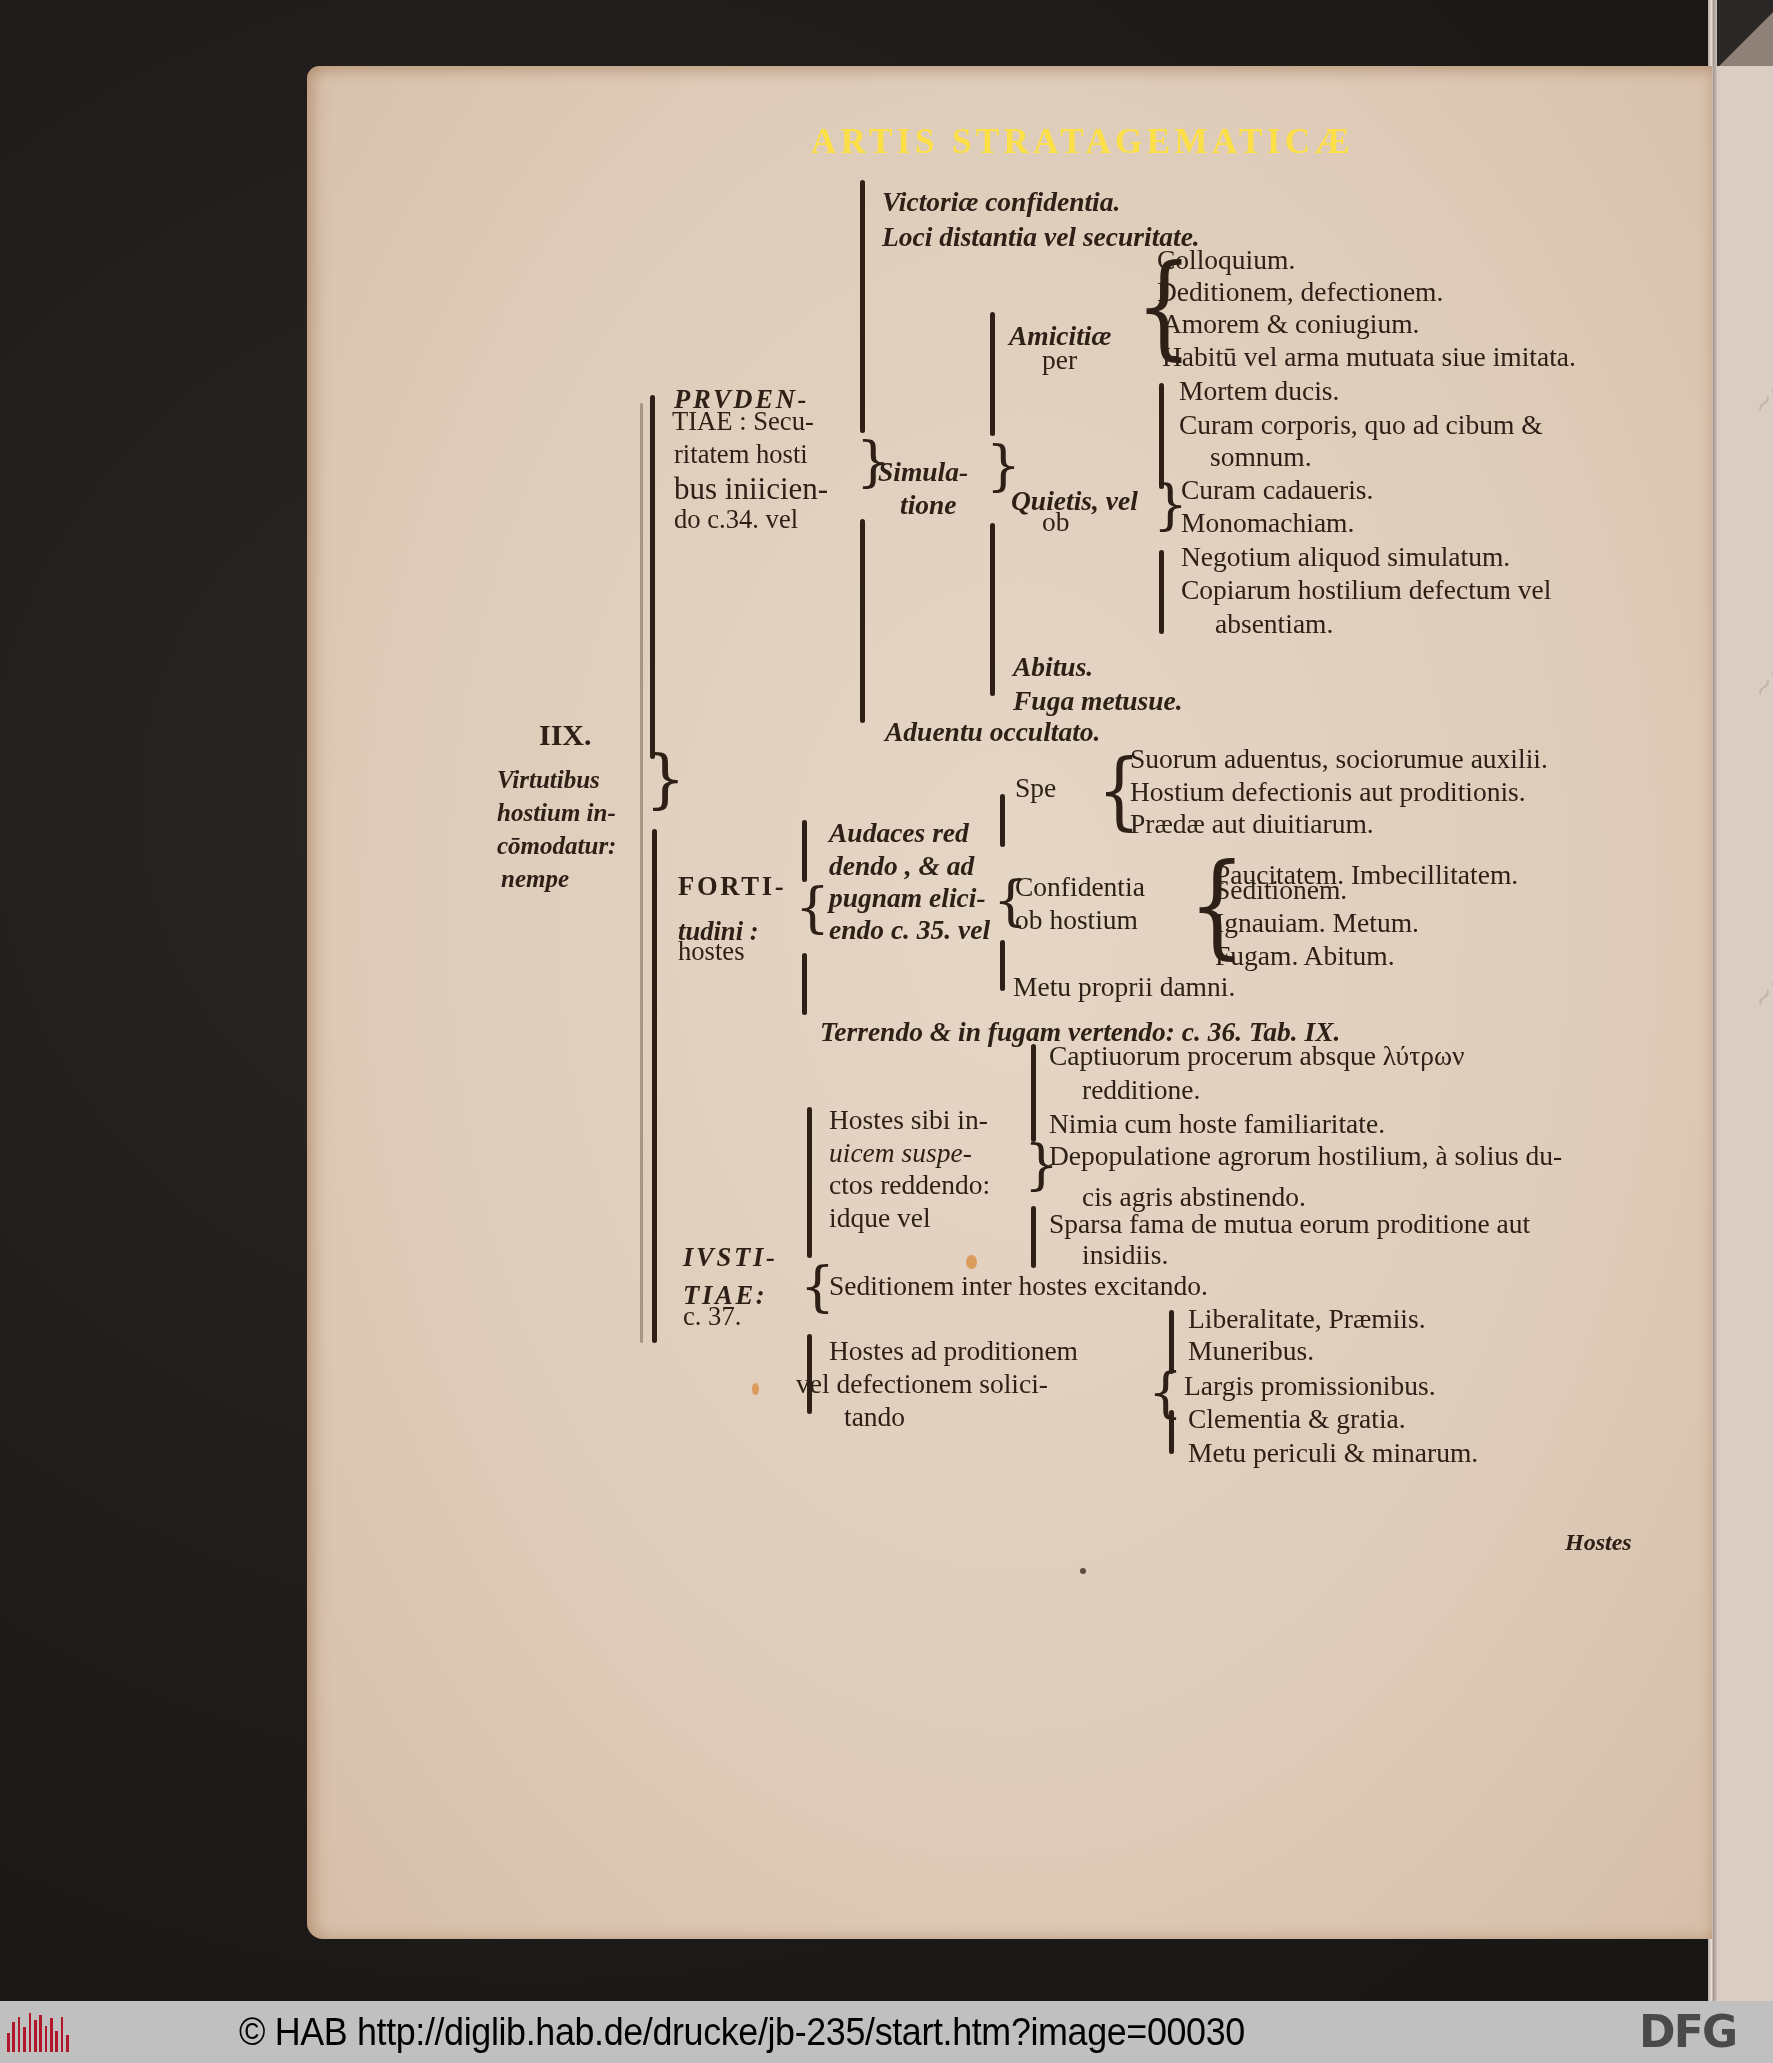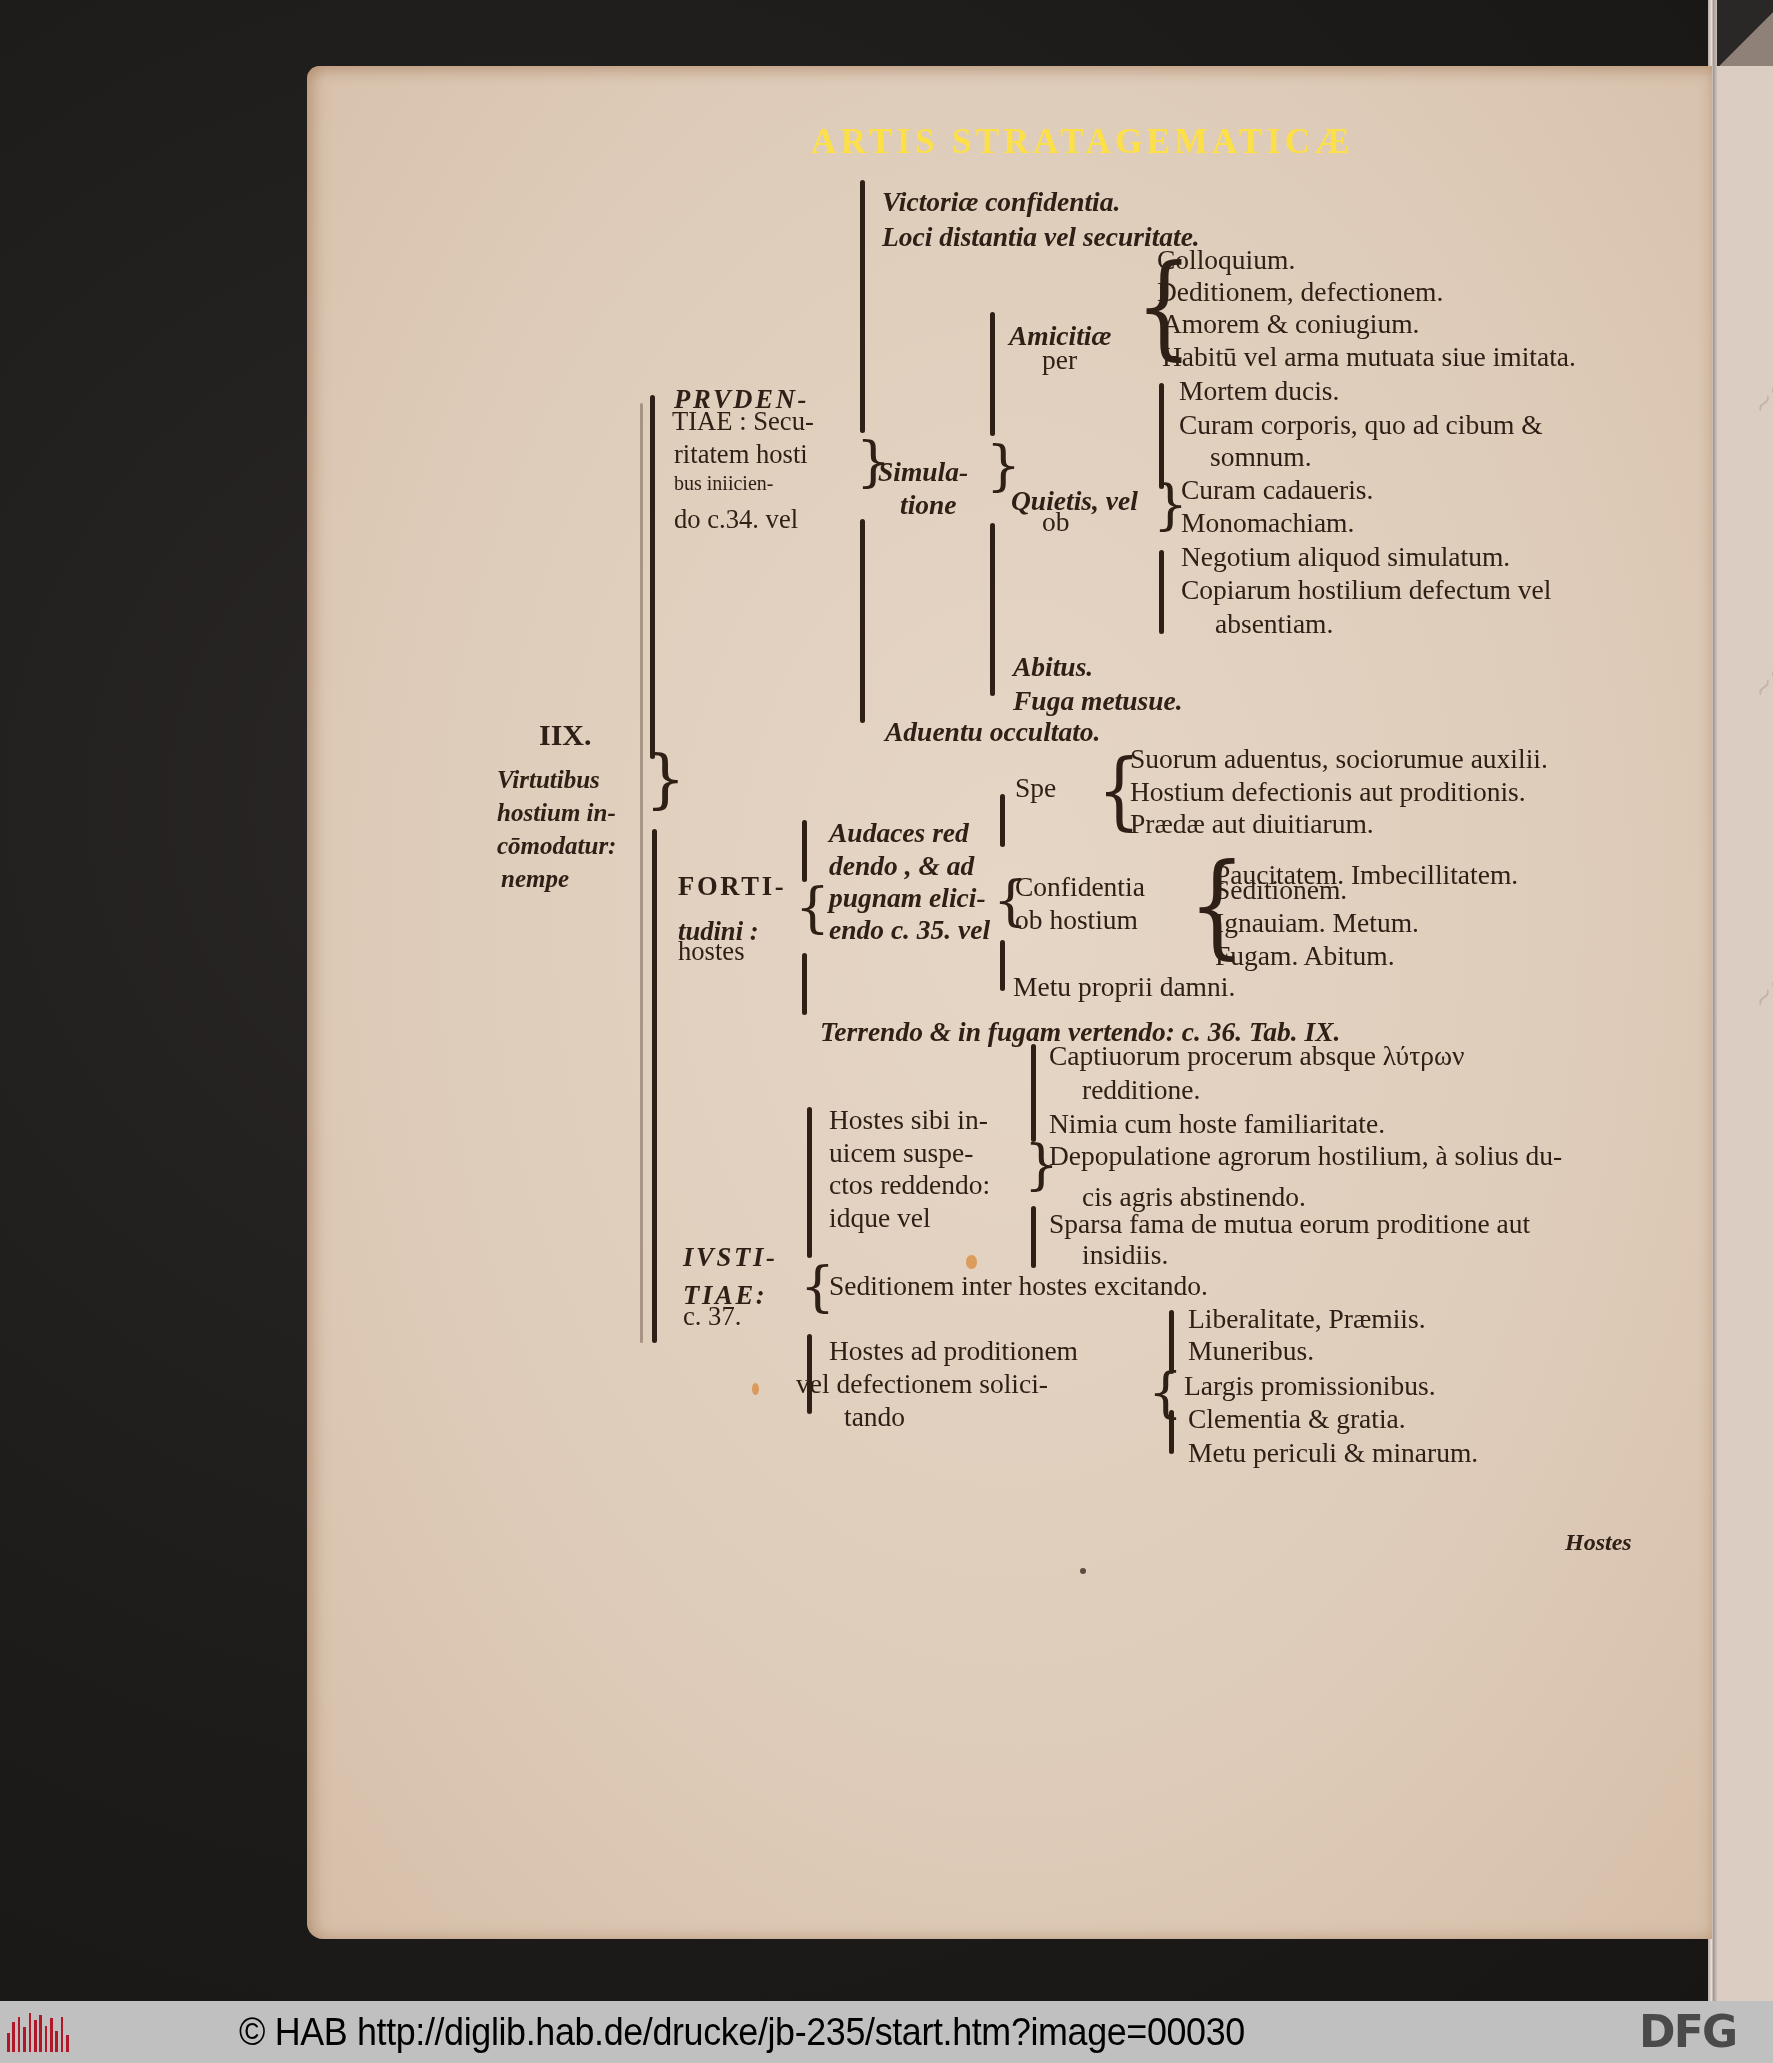--- a/index.html
+++ b/index.html
@@ -93,21 +93,21 @@
 <div class="t it" style="left:501px;top:854px;font-size:25px;">nempe</div>
 
 <div class="vline" style="left:650px;top:395px;height:364px;"></div>
 <div class="brace" style="left:645px;top:747px;font-size:64px;">}</div>
 <div class="vline" style="left:652px;top:829px;height:514px;"></div>
 <div class="vline thin" style="left:640px;top:403px;height:940px;"></div>
 
 <div class="t caps it" style="left:674px;top:374px;font-size:26.6px;">PRVDEN-</div>
 <div class="t" style="left:672px;top:408px;font-size:26.6px;">TIAE : Secu-</div>
 <div class="t" style="left:674px;top:441px;font-size:26.6px;text-align:center;">ritatem hosti</div>
-<div class="t" style="left:674px;top:473px;font-size:20px;">bus iniicien-</div>
+<div class="t" style="left:674px;top:473px;font-size:31px;">bus iniicien-</div>
 <div class="t" style="left:674px;top:506px;font-size:26.6px;">do c.34. vel</div>
 
 <div class="vline" style="left:860px;top:180px;height:253px;"></div>
 <div class="brace" style="left:856px;top:434px;font-size:55px;">}</div>
 <div class="vline" style="left:860px;top:519px;height:204px;"></div>
 
 <div class="t it" style="left:882px;top:176px;">Victoriæ confidentia.</div>
 <div class="t it" style="left:882px;top:211px;">Loci distantia vel securitate.</div>
 
 <div class="t it" style="left:878px;top:446px;">Simula-</div>
@@ -179,21 +179,21 @@
 
 <div class="t caps it" style="left:683px;top:1232px;font-size:26.6px;">IVSTI-</div>
 <div class="t caps it" style="left:683px;top:1270px;font-size:26.6px;">TIAE:</div>
 <div class="t rom" style="left:683px;top:1303px;font-size:26.6px;">c. 37.</div>
 
 <div class="vline" style="left:807px;top:1107px;height:151px;"></div>
 <div class="brace" style="left:800px;top:1259px;font-size:55px;">{</div>
 <div class="vline" style="left:807px;top:1334px;height:80px;"></div>
 
 <div class="t rom" style="left:829px;top:1106px;">Hostes sibi in-</div>
-<div class="t rom" style="left:829px;top:1139px;">uicem suspe-</div>
+<div class="t rom" style="left:829px;top:1139px;font-style:italic;">uicem suspe-</div>
 <div class="t rom" style="left:829px;top:1171px;">ctos reddendo:</div>
 <div class="t rom" style="left:829px;top:1204px;">idque vel</div>
 
 <div class="vline" style="left:1031px;top:1044px;height:98px;"></div>
 <div class="brace" style="left:1024px;top:1137px;font-size:55px;">}</div>
 <div class="vline" style="left:1031px;top:1206px;height:62px;"></div>
 
 <div class="t rom" style="left:1049px;top:1042px;">Captiuorum procerum absque λύτρων</div>
 <div class="t rom" style="left:1082px;top:1076px;">redditione.</div>
 <div class="t rom" style="left:1049px;top:1110px;">Nimia cum hoste familiaritate.</div>

